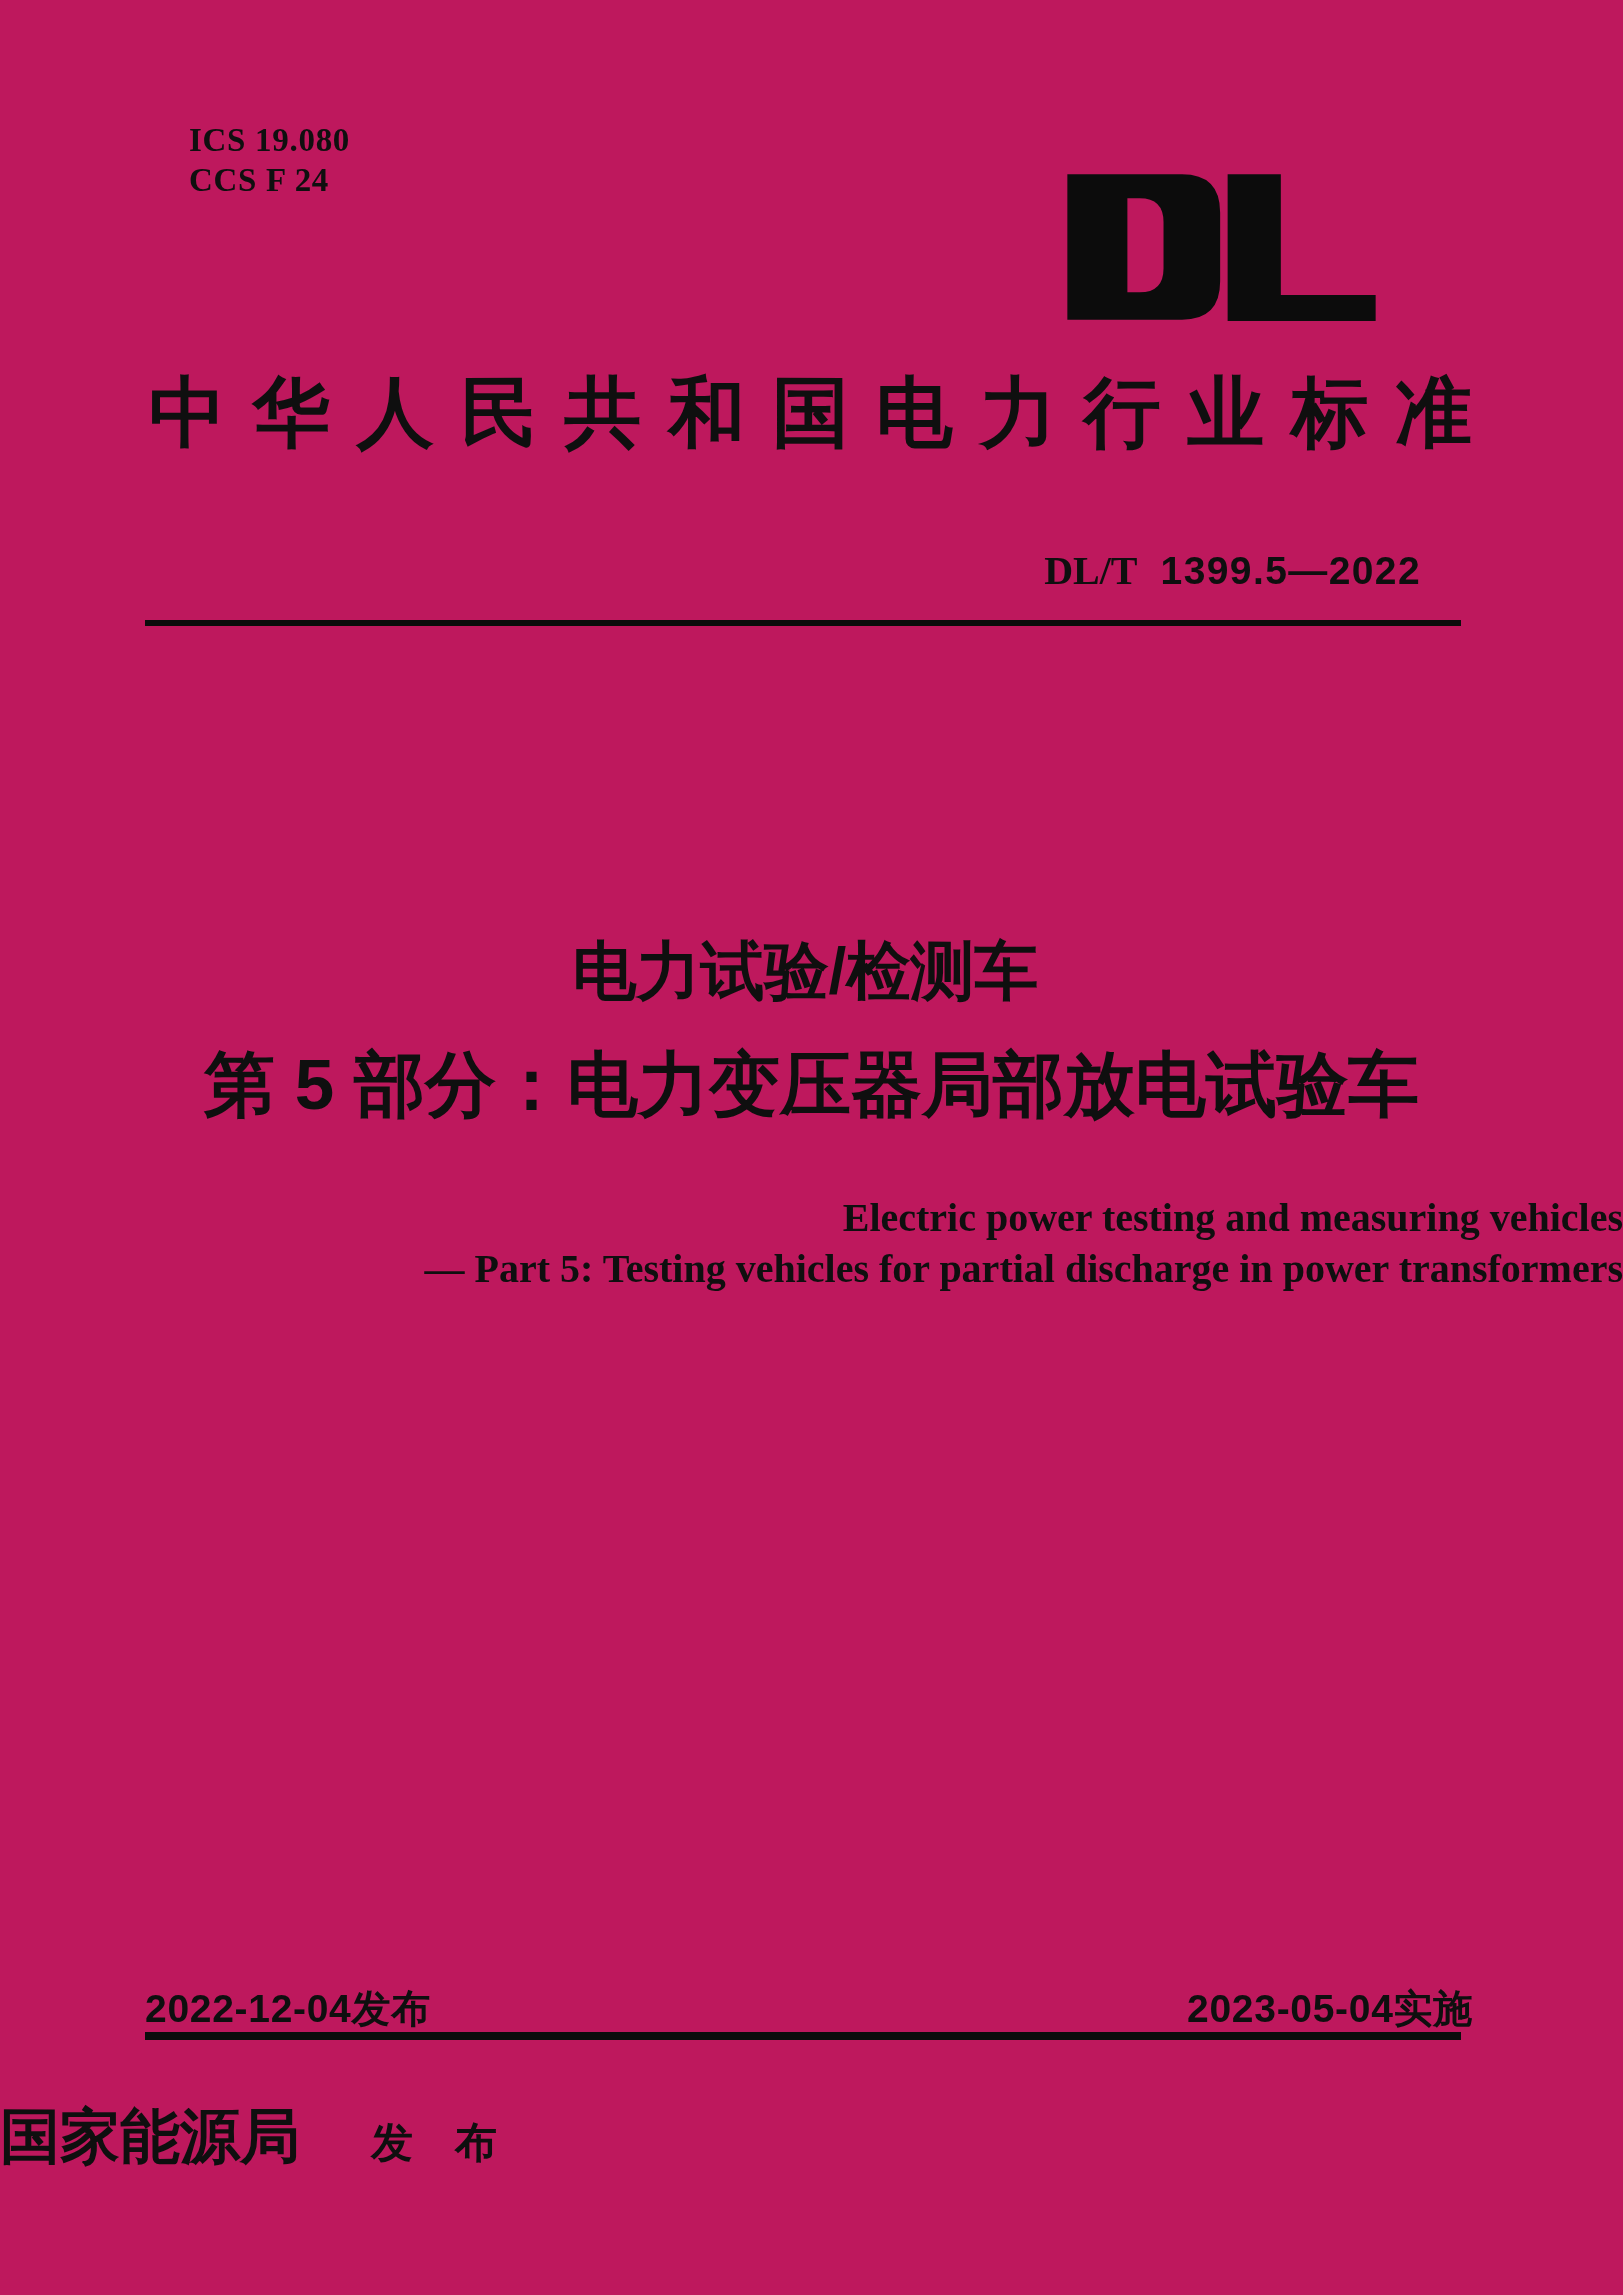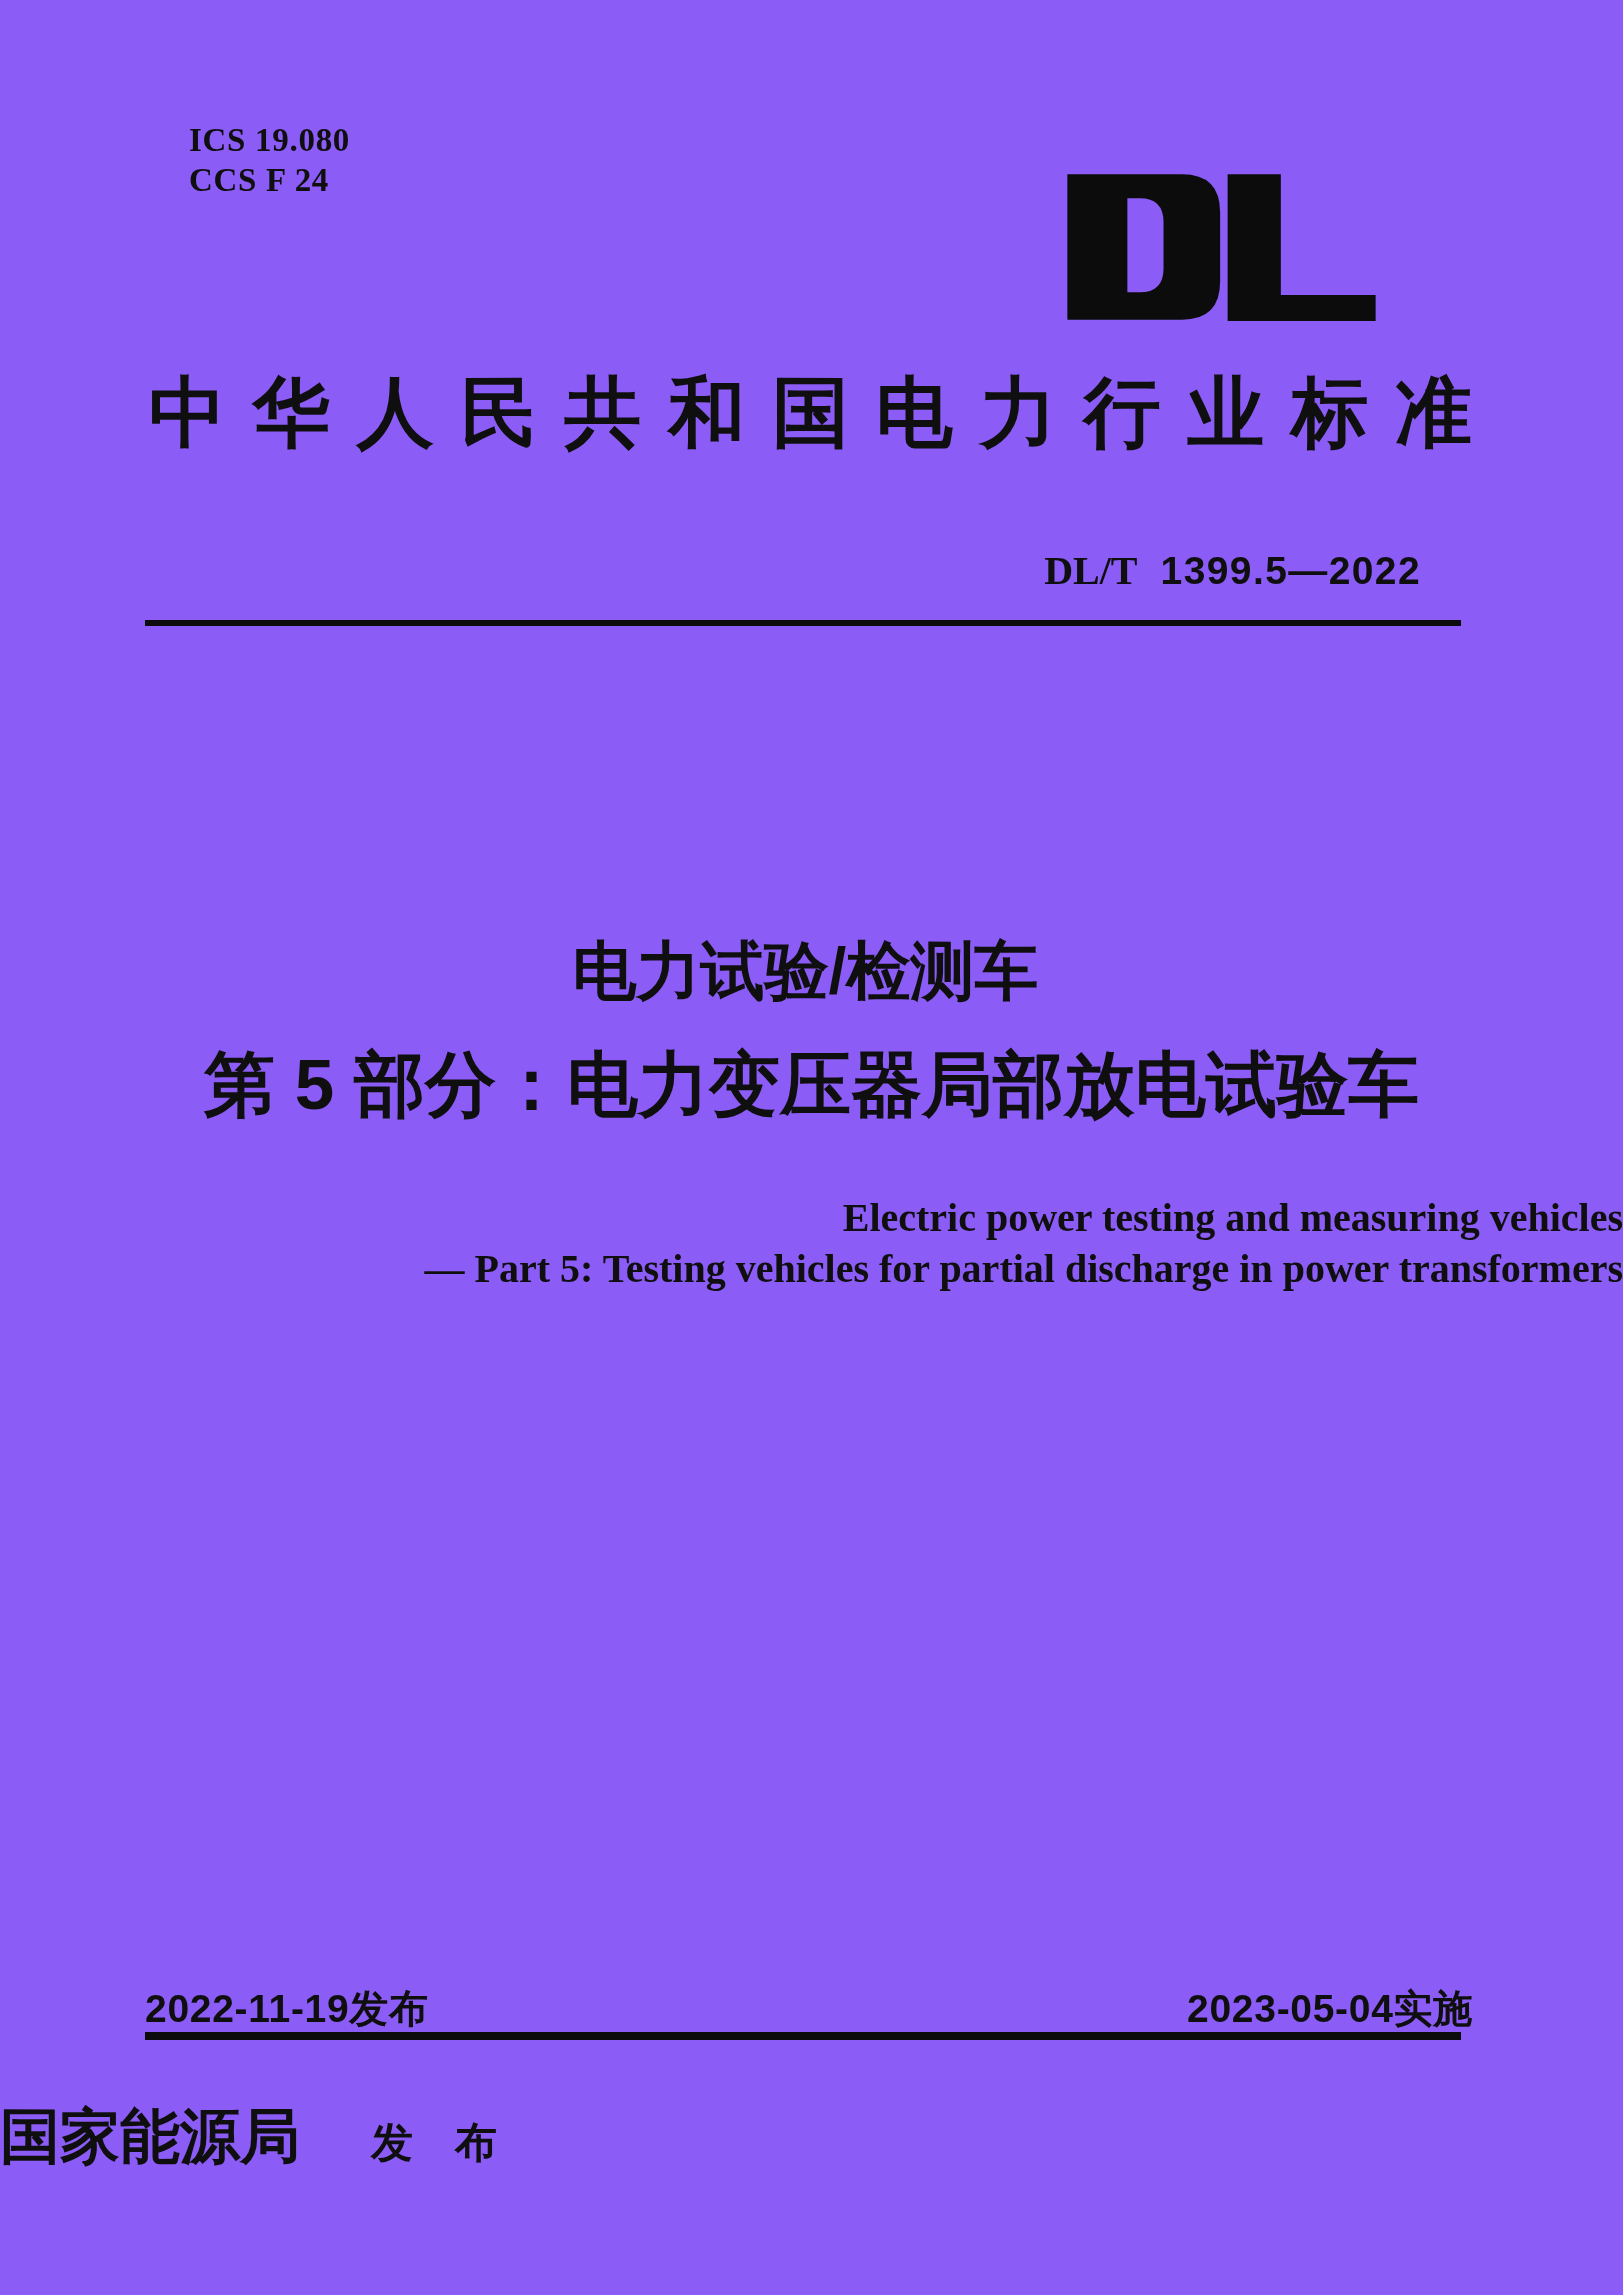--- a/index.html
+++ b/index.html
@@ -5,21 +5,21 @@
   :root{
     --serif: "Liberation Serif", "DejaVu Serif", serif;
     --sans: "Liberation Sans", "DejaVu Sans", sans-serif;
   }
   *{ margin:0; padding:0; box-sizing:border-box; }
   html,body{ background:#888; }
   .page{
     position:relative;
     width:1623px; height:2295px;
     margin:0 auto;
-    background:#8b5cf6;
+    background:#be185d;
     color:#0f0f0f;
     overflow:hidden;
   }
   .ics-code, .ccs-code{
     position:absolute; left:189px;
     font-family:var(--serif); font-weight:bold;
     font-size:33px; line-height:36px;
     letter-spacing:0.7px;
   }
   .ics-code{ top:122px; }
@@ -124,21 +124,21 @@
   <div class="rule rule-top"></div>
 
   <div class="cn-title-1">电力试验/检测车</div>
   <div class="cn-title-2">第 5 部分：电力变压器局部放电试验车</div>
 
   <div class="en-title">
     <div>Electric power testing and measuring vehicles</div>
     <div>— Part 5: Testing vehicles for partial discharge in power transformers</div>
   </div>
 
-  <div class="issue-date">2022-11-19发布</div>
+  <div class="issue-date">2022-12-04发布</div>
   <div class="impl-date">2023-05-04实施</div>
 
   <div class="rule rule-bottom"></div>
 
   <div class="publisher-row">
     <span class="publisher-name">国家能源局</span>
     <span class="publish-label">发布</span>
   </div>
 
 </div>

